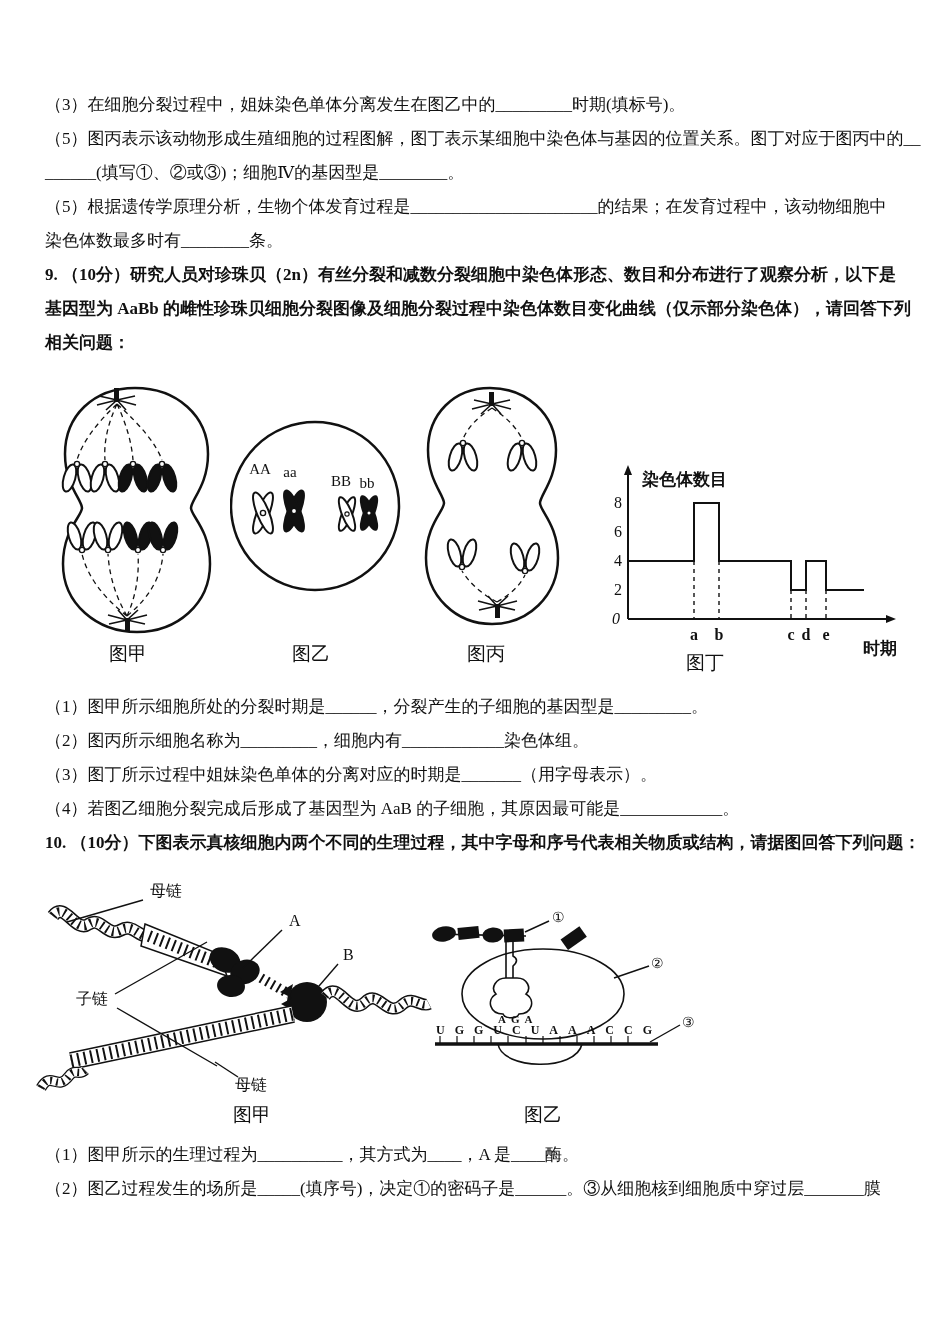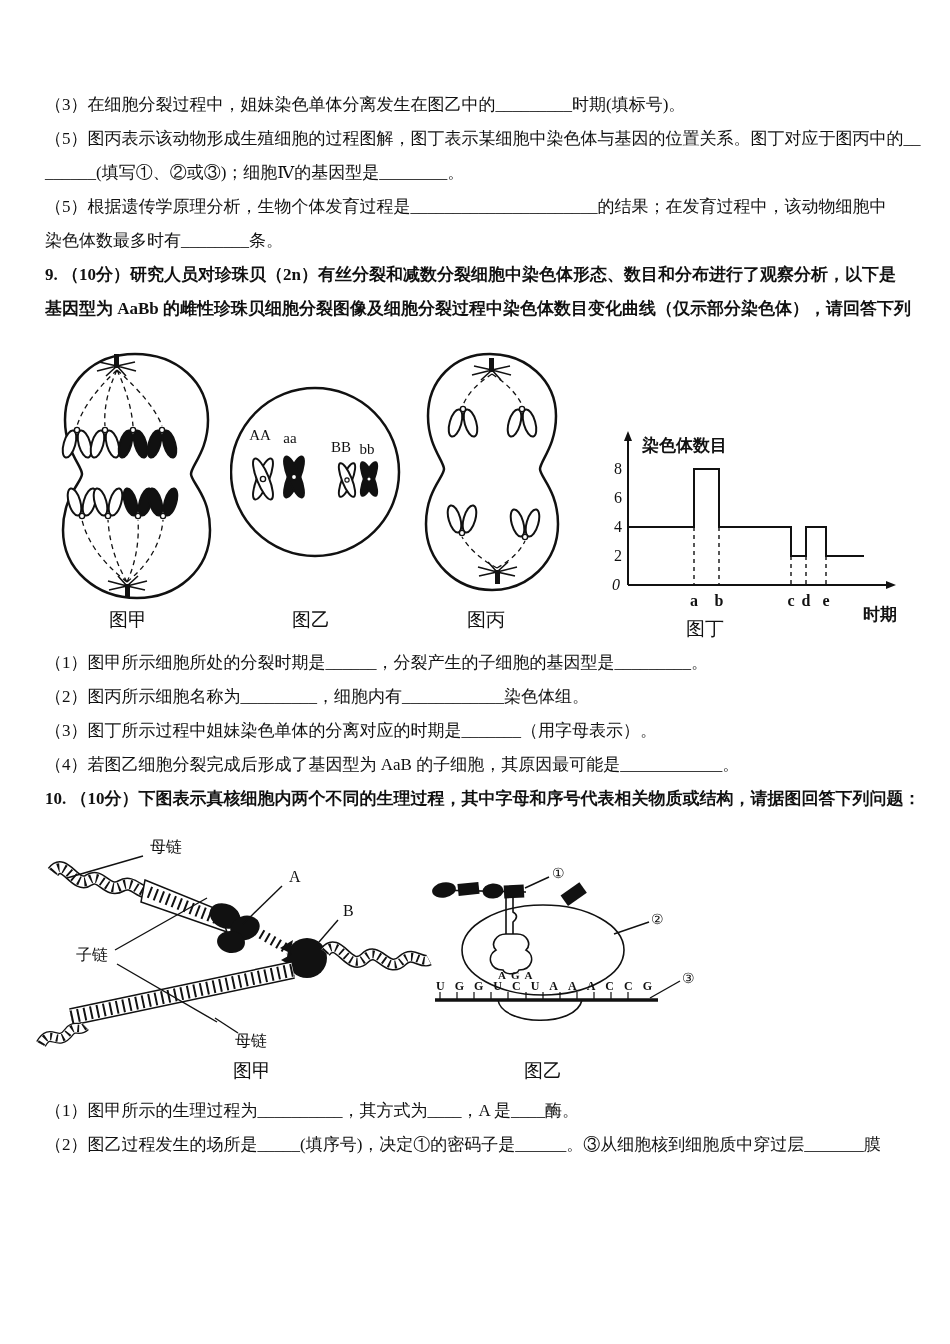--- a/index.html
+++ b/index.html
@@ -22,20 +22,21 @@
 <div class="doc">
 
   <p class="line">（3）在细胞分裂过程中，姐妹染色单体分离发生在图乙中的_________时期(填标号)。</p>
   <p class="line">（5）图丙表示该动物形成生殖细胞的过程图解，图丁表示某细胞中染色体与基因的位置关系。图丁对应于图丙中的__</p>
   <p class="line">______(填写①、②或③)；细胞Ⅳ的基因型是________。</p>
   <p class="line">（5）根据遗传学原理分析，生物个体发育过程是______________________的结果；在发育过程中，该动物细胞中</p>
   <p class="line">染色体数最多时有________条。</p>
 
   <p class="line bold">9. （10分）研究人员对珍珠贝（2n）有丝分裂和减数分裂细胞中染色体形态、数目和分布进行了观察分析，以下是</p>
   <p class="line bold">基因型为 AaBb 的雌性珍珠贝细胞分裂图像及细胞分裂过程中染色体数目变化曲线（仅示部分染色体），请回答下列</p>
+  <p class="line bold">相关问题：</p>
 
   <div class="figrow figrow1">
 
     <svg class="fig" style="left:0;top:0" width="180" height="292" viewBox="0 0 180 292">
       <defs>
         <g id="chrVdown">
           <ellipse cx="-7.5" cy="15" rx="5.8" ry="14" transform="rotate(16 -7.5 15)"></ellipse>
           <ellipse cx="7.5" cy="15" rx="5.8" ry="14" transform="rotate(-16 7.5 15)"></ellipse>
           <circle cx="0" cy="1" r="2.6" fill="#fff" stroke="#111" stroke-width="1.4"></circle>
         </g>
@@ -111,21 +112,21 @@
       <text x="96" y="183" font-size="16" font-weight="bold" text-anchor="middle">a</text>
       <text x="121" y="183" font-size="16" font-weight="bold" text-anchor="middle">b</text>
       <text x="193" y="183" font-size="16" font-weight="bold" text-anchor="middle">c</text>
       <text x="208" y="183" font-size="16" font-weight="bold" text-anchor="middle">d</text>
       <text x="228" y="183" font-size="16" font-weight="bold" text-anchor="middle">e</text>
       <text x="282" y="197" font-size="17" font-weight="bold" text-anchor="middle">时期</text>
       <text class="cap" x="107" y="212" text-anchor="middle">图丁</text>
     </svg>
   </div>
 
-  <p class="line" style="margin-top:2px">（1）图甲所示细胞所处的分裂时期是______，分裂产生的子细胞的基因型是_________。</p>
+  <p class="line" style="margin-top:12px">（1）图甲所示细胞所处的分裂时期是______，分裂产生的子细胞的基因型是_________。</p>
   <p class="line">（2）图丙所示细胞名称为_________，细胞内有____________染色体组。</p>
   <p class="line">（3）图丁所示过程中姐妹染色单体的分离对应的时期是_______（用字母表示）。</p>
   <p class="line">（4）若图乙细胞分裂完成后形成了基因型为 AaB 的子细胞，其原因最可能是____________。</p>
 
   <p class="line bold">10. （10分）下图表示真核细胞内两个不同的生理过程，其中字母和序号代表相关物质或结构，请据图回答下列问题：</p>
 
   <div class="figrow figrow2">
 
     <svg class="fig" style="left:-10px;top:0" width="440" height="262" viewBox="0 0 440 262">
 

